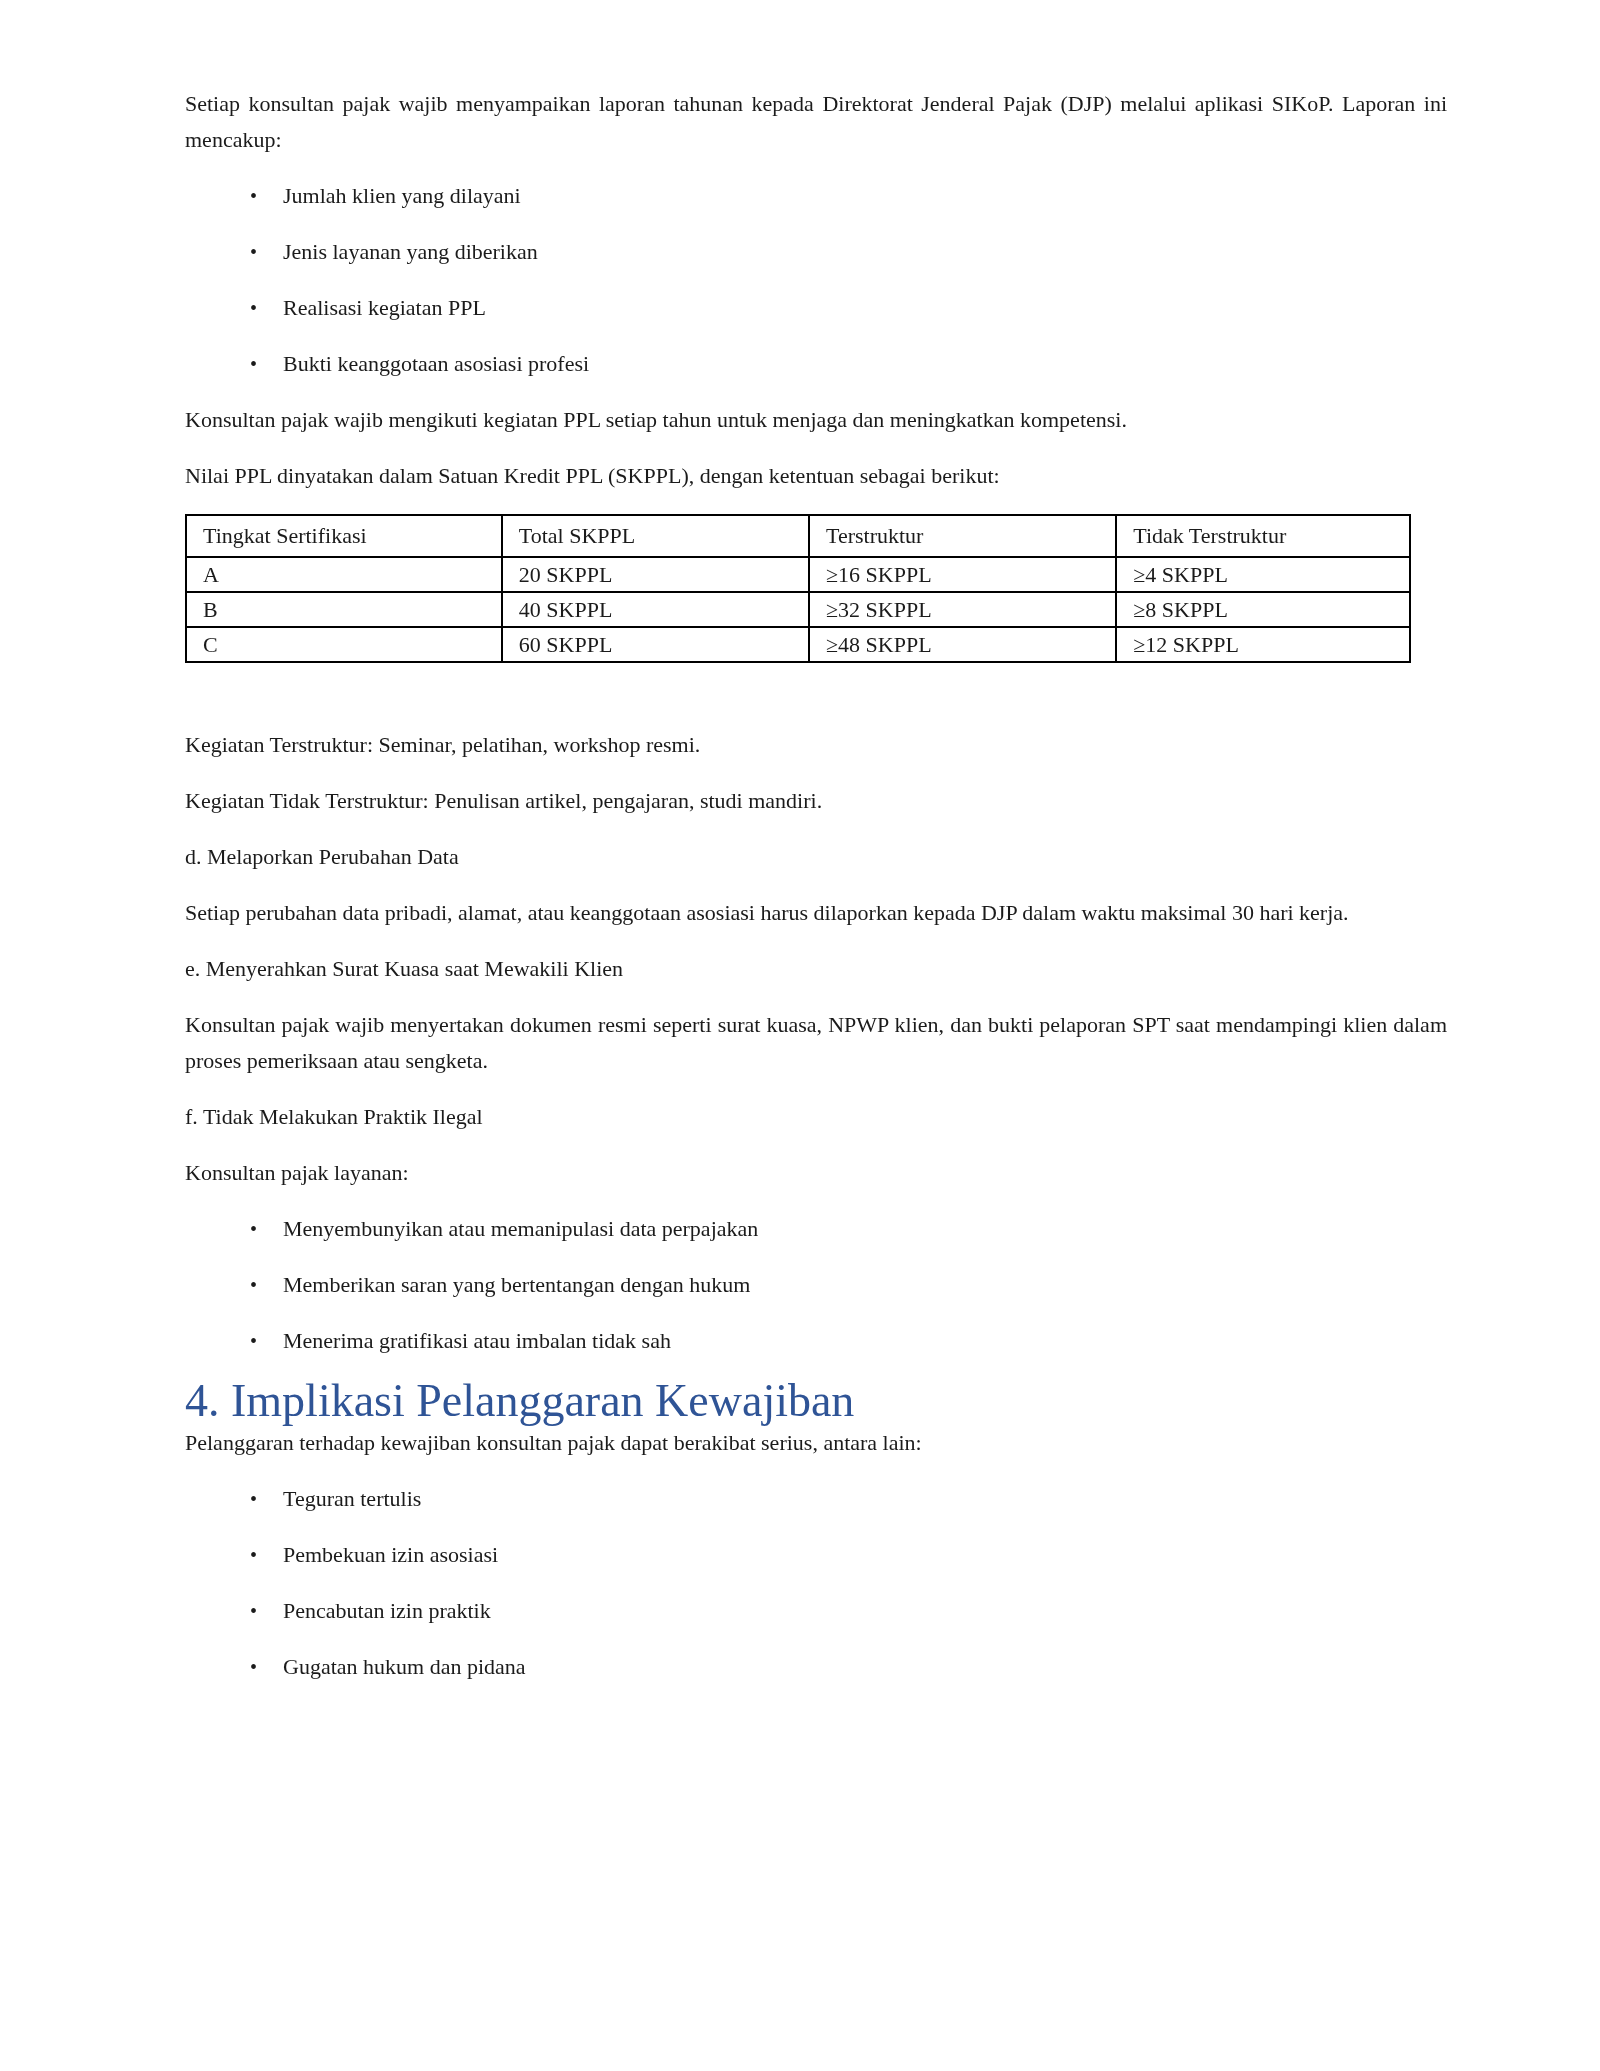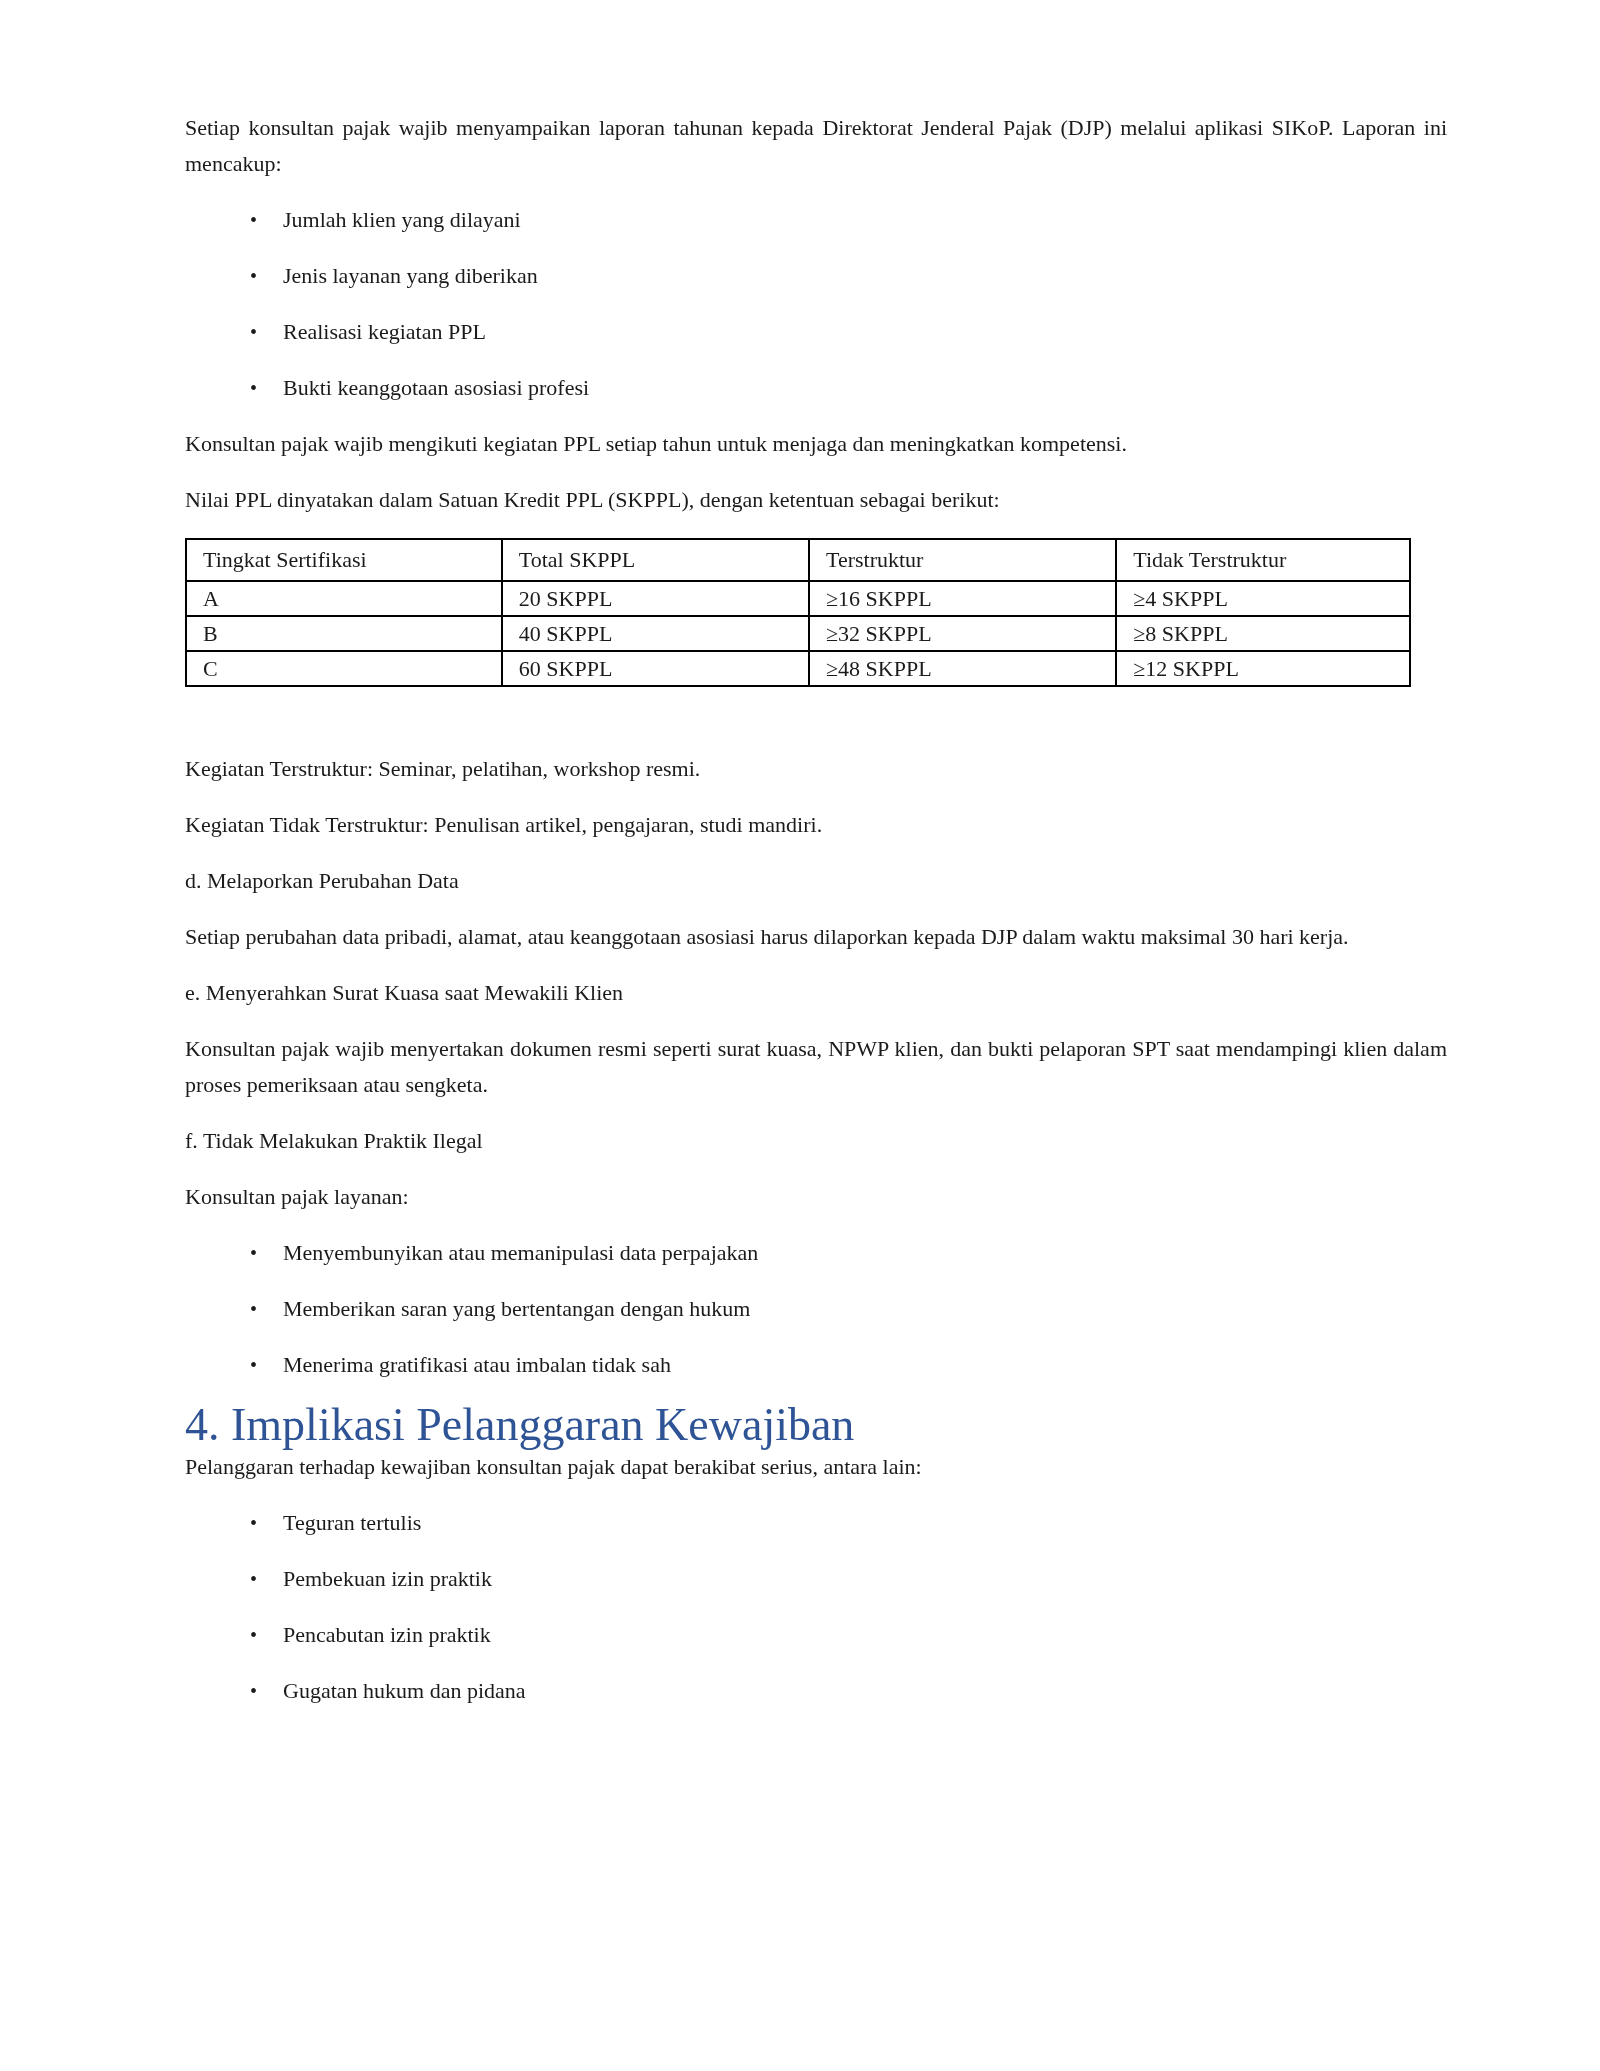--- a/index.html
+++ b/index.html
@@ -2,21 +2,21 @@
 <html><head>
 <meta charset="utf-8">
 <style>
   * { box-sizing: border-box; }
   html, body { margin: 0; padding: 0; background: #ffffff; }
   .page {
     position: relative;
     width: 1600px;
     height: 2071px;
     background: #ffffff;
-    padding: 110px 153px 40px 185px;
+    padding: 86px 153px 40px 185px;
     font-family: "Liberation Serif", "DejaVu Serif", serif;
     font-size: 22px;
     line-height: 36px;
     color: #1b1b1b;
     overflow: hidden;
   }
   p.body-para {
     margin: 0 0 20px 0;
     text-align: justify;
   }
@@ -128,18 +128,18 @@
     <li>Menyembunyikan atau memanipulasi data perpajakan</li>
     <li>Memberikan saran yang bertentangan dengan hukum</li>
     <li>Menerima gratifikasi atau imbalan tidak sah</li>
   </ul>
 
   <h2 class="section-heading" style="color: rgb(47, 84, 150);">4. Implikasi Pelanggaran Kewajiban</h2>
   <p class="body-para">Pelanggaran terhadap kewajiban konsultan pajak dapat berakibat serius, antara lain:</p>
 
   <ul class="doc-list">
     <li>Teguran tertulis</li>
-    <li>Pembekuan izin praktik</li>
+    <li>Pembekuan izin asosiasi</li>
     <li>Pencabutan izin praktik</li>
     <li>Gugatan hukum dan pidana</li>
   </ul>
 
 </div>
 
 </body></html>

